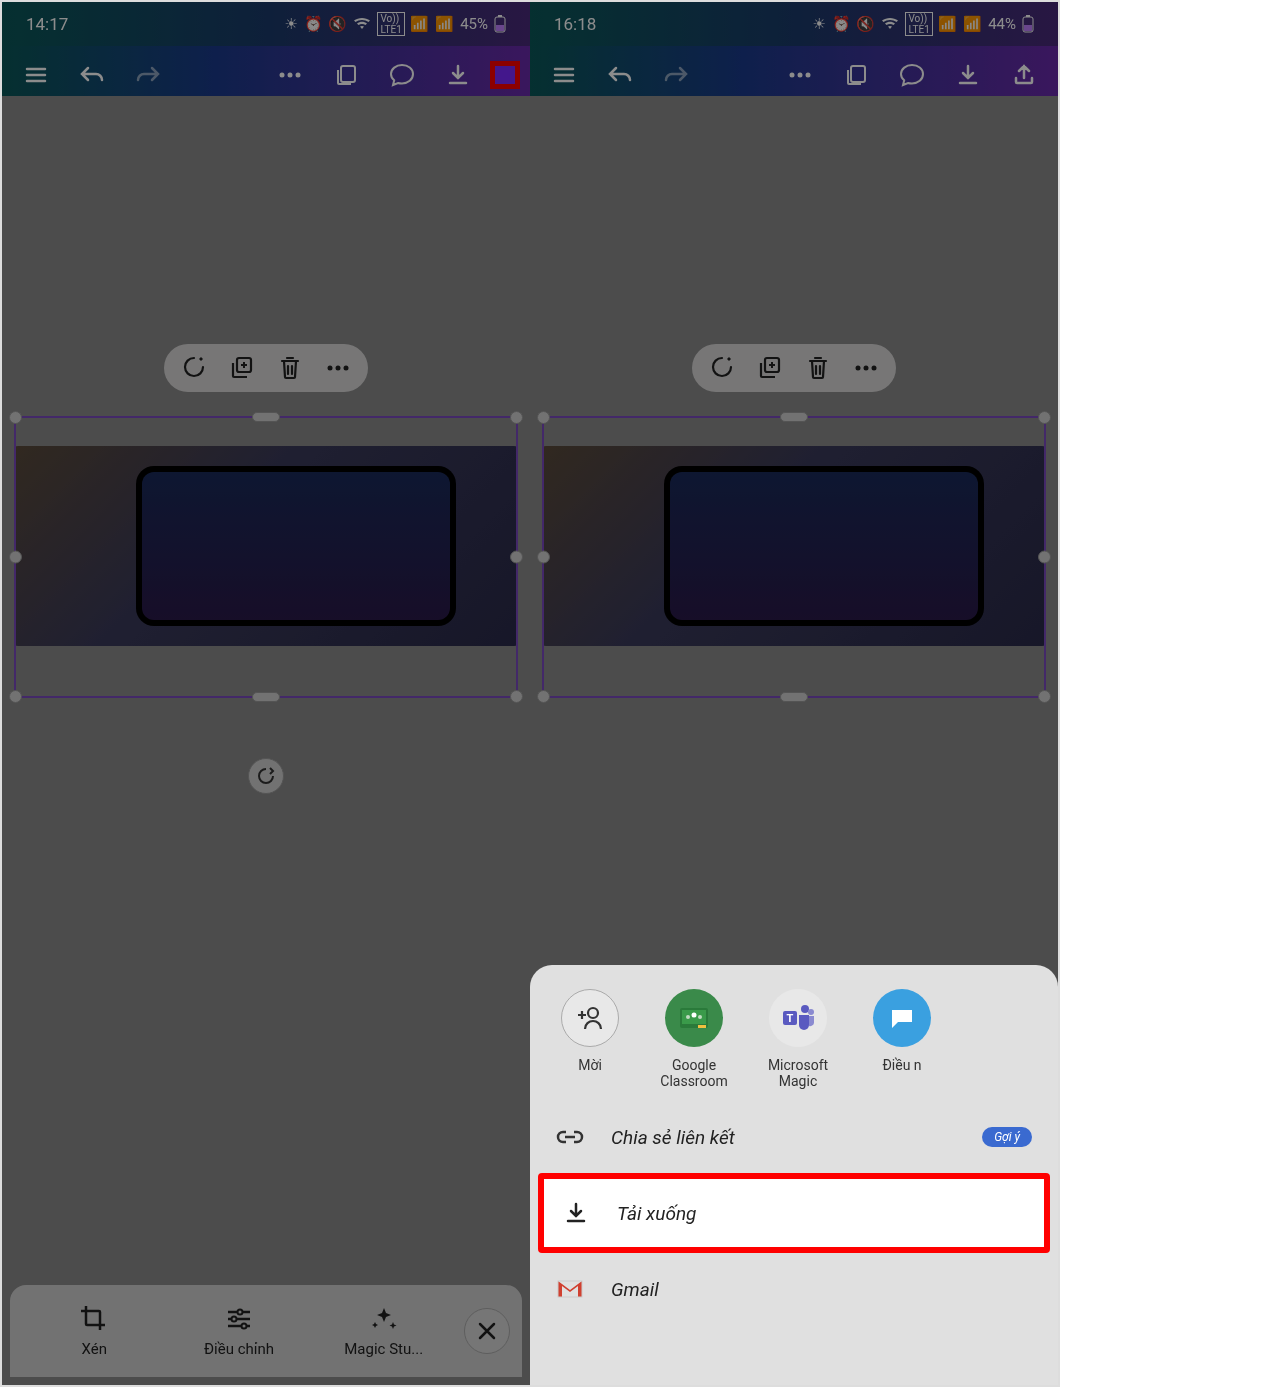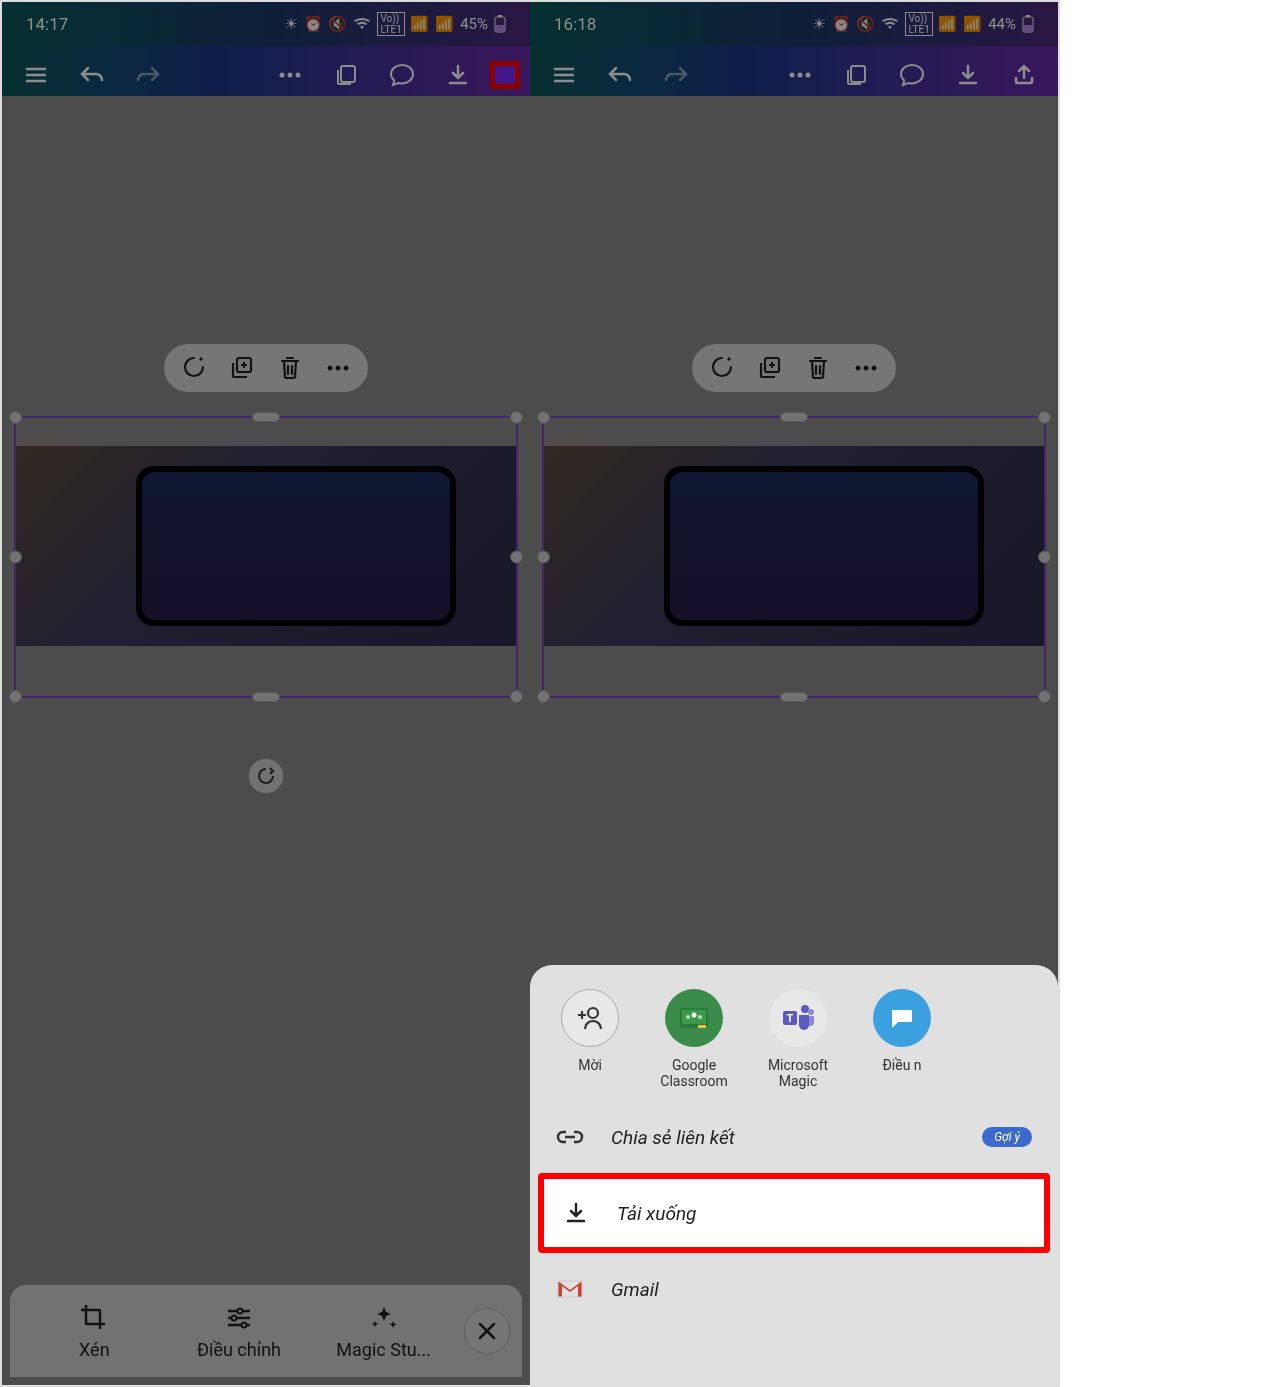--- a/index.html
+++ b/index.html
@@ -181,21 +181,21 @@
   display: flex;
   align-items: center;
   padding: 0 12px;
 }
 .bt-item {
   flex: 1;
   display: flex;
   flex-direction: column;
   align-items: center;
   gap: 6px;
-  font-size: 18px;
+  font-size: 15px;
   color: #222;
   padding: 6px;
   border-radius: 10px;
 }
 .bt-item.active {
   background: #c0b5d8;
   color: #5a3a9a;
 }
 .bt-close {
   width: 46px;

